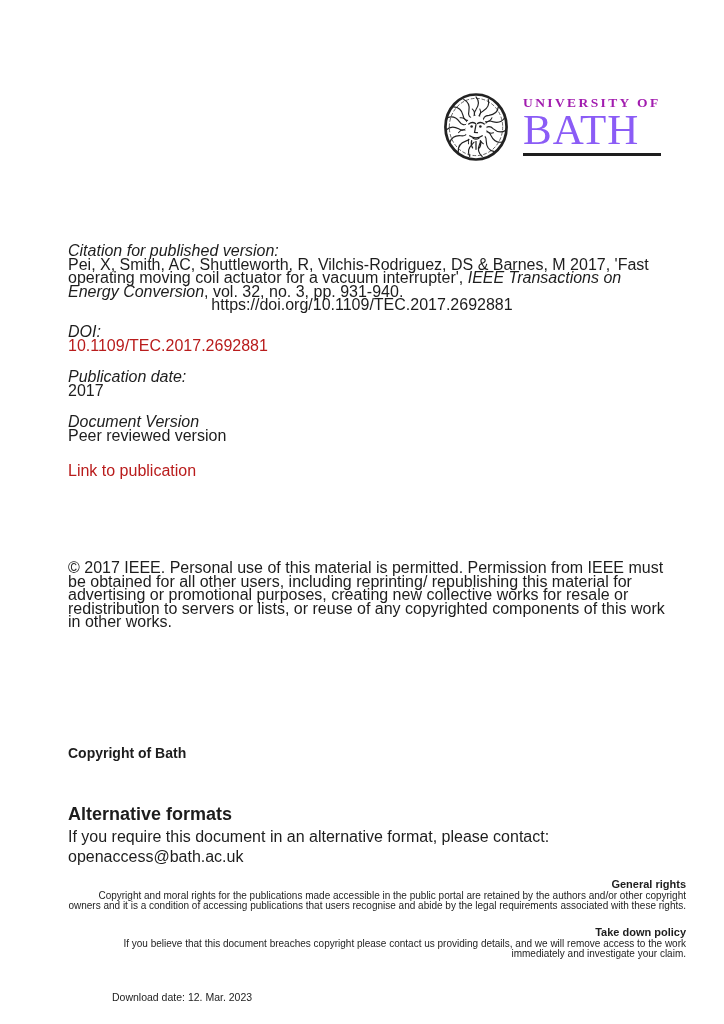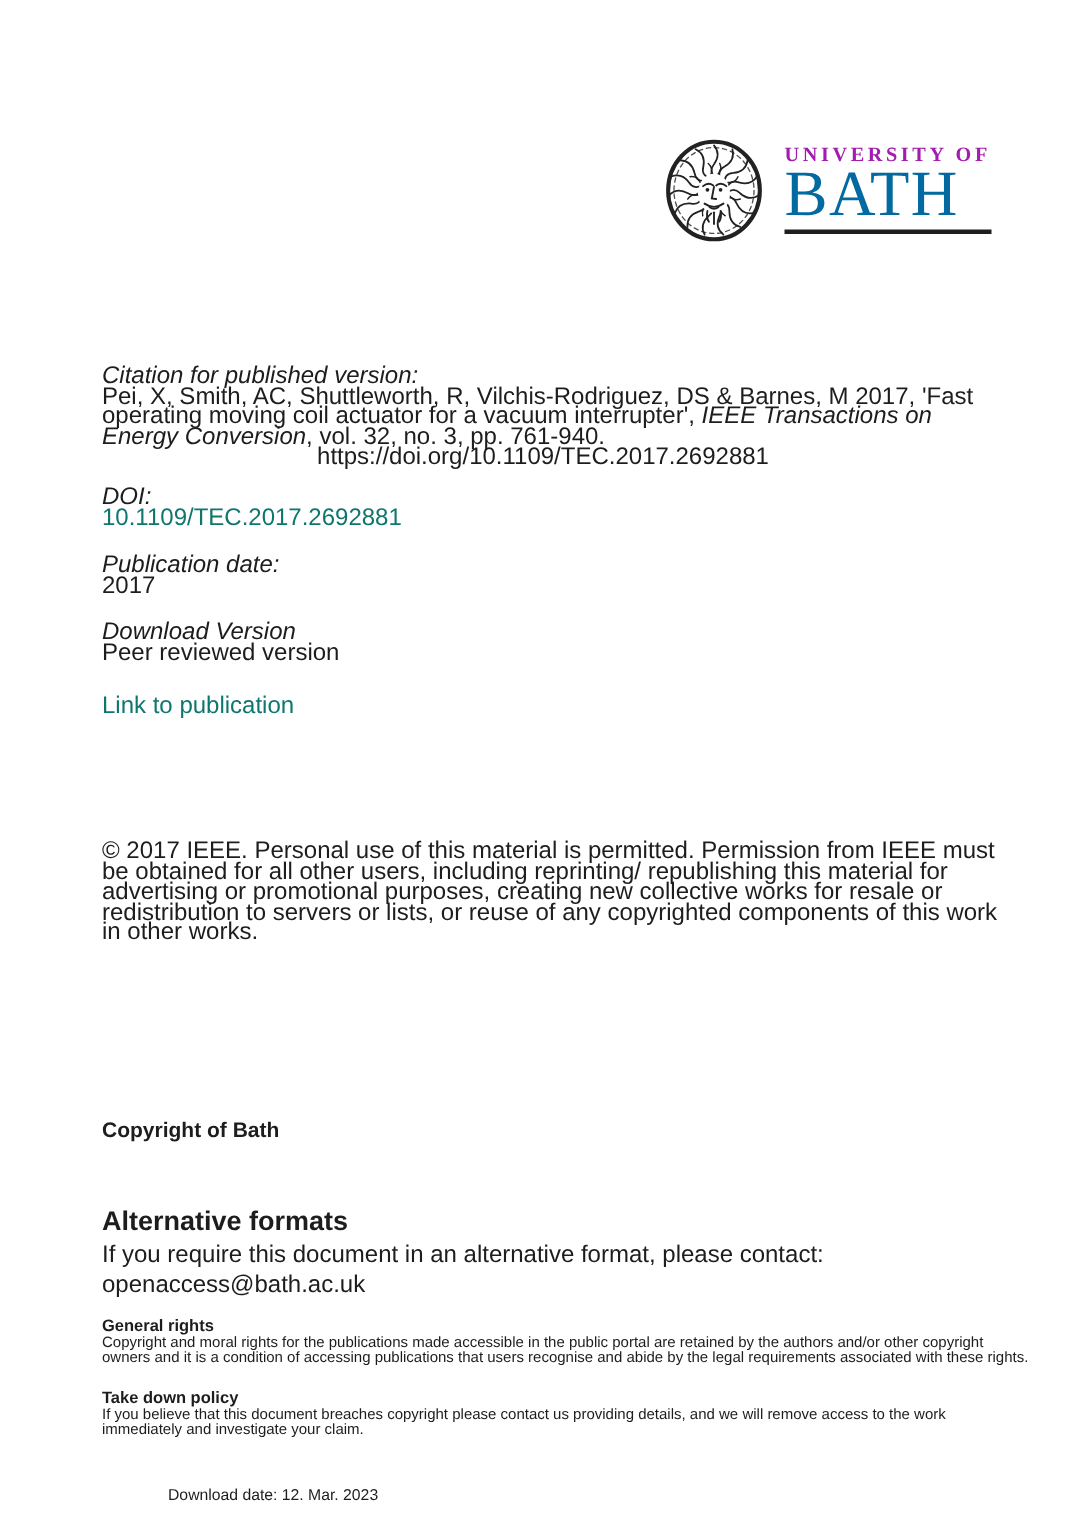--- a/index.html
+++ b/index.html
@@ -13,43 +13,43 @@
   
   .logo{position:absolute;top:92px;left:443px;display:flex;align-items:flex-start;gap:14px;}
   .crest{width:66px;height:70px;}
   .logo-text{display:flex;flex-direction:column;width:max-content;padding-top:4px;}
   .univ-of{
     font-family:"Liberation Serif", serif;font-weight:700;font-size:13.5px;
     line-height:13px;letter-spacing:2.4px;color:#a21caf;white-space:nowrap;margin-bottom:1px;
   }
   .bath{
     font-family:"Liberation Serif", serif;font-weight:500;font-size:43px;line-height:40px;
-    letter-spacing:1px;color:#0369a1;border-bottom:3.5px solid #1e1e1e;padding-bottom:3px;
+    letter-spacing:1px;color:#8b5cf6;border-bottom:3.5px solid #1e1e1e;padding-bottom:3px;
     white-space:nowrap;
   }
 
   
   .small-print{font-size:16px;line-height:13.5px;}
   .ital{font-style:italic;}
-  .link{color:#0f766e;text-decoration:none;cursor:pointer;}
+  .link{color:#b91c1c;text-decoration:none;cursor:pointer;}
 
   .citation-block{top:244px;width:588px;}
   .doi-block{top:325px;}
   .pubdate-block{top:370px;}
   .docver-block{top:415px;}
   .linkpub-block{top:464px;}
   .copyright-block{top:561px;width:602px;}
 
   .univ-heading{top:745px;font-size:14px;font-weight:700;}
 
   .altformats-block{top:805px;}
   .alt-heading{font-size:18px;font-weight:700;line-height:19px;margin-bottom:3px;}
   .alt-body{font-size:16px;line-height:20px;}
 
-  .tiny-block{width:618px;}
+  .tiny-block{width:618px;text-align:right;}
   .tiny-heading{font-size:11px;font-weight:700;line-height:11px;margin-bottom:1px;}
   .tiny-body{font-size:10px;line-height:9.7px;}
   .general-block{top:879px;}
   .takedown-block{top:927px;}
 
   .download-block{top:991px;font-size:10.5px;padding-left:44px;}
 
   .url-line{display:block;text-align:center;}
 </style>
 </head>
@@ -108,37 +108,37 @@
   </svg>
   <div class="logo-text">
     <div class="univ-of">UNIVERSITY OF</div>
     <div class="bath">BATH</div>
   </div>
 </div>
 
 <div class="abs citation-block small-print">
   <div class="ital">Citation for published version:</div>
   <div>
-    <span>Pei, X, Smith, AC, Shuttleworth, R, Vilchis-Rodriguez, DS &amp; Barnes, M 2017, 'Fast operating moving coil actuator for a vacuum interrupter', </span><span class="ital">IEEE Transactions on Energy Conversion</span><span>, vol. 32, no. 3, pp. 761-940.</span>
+    <span>Pei, X, Smith, AC, Shuttleworth, R, Vilchis-Rodriguez, DS &amp; Barnes, M 2017, 'Fast operating moving coil actuator for a vacuum interrupter', </span><span class="ital">IEEE Transactions on Energy Conversion</span><span>, vol. 32, no. 3, pp. 931-940.</span>
     <span class="url-line">https://doi.org/10.1109/TEC.2017.2692881</span>
   </div>
 </div>
 
 <div class="abs doi-block small-print">
   <div class="ital">DOI:</div>
   <a class="link">10.1109/TEC.2017.2692881</a>
 </div>
 
 <div class="abs pubdate-block small-print">
   <div class="ital">Publication date:</div>
   <div>2017</div>
 </div>
 
 <div class="abs docver-block small-print">
-  <div class="ital">Download Version</div>
+  <div class="ital">Document Version</div>
   <div>Peer reviewed version</div>
 </div>
 
 <div class="abs linkpub-block small-print">
   <a class="link">Link to publication</a>
 </div>
 
 <div class="abs copyright-block small-print">© 2017 IEEE. Personal use of this material is permitted. Permission from IEEE must be obtained for all other users, including reprinting/ republishing this material for advertising or promotional purposes, creating new collective works for resale or redistribution to servers or lists, or reuse of any copyrighted components of this work in other works.</div>
 
 <div class="abs univ-heading">Copyright of Bath</div>

